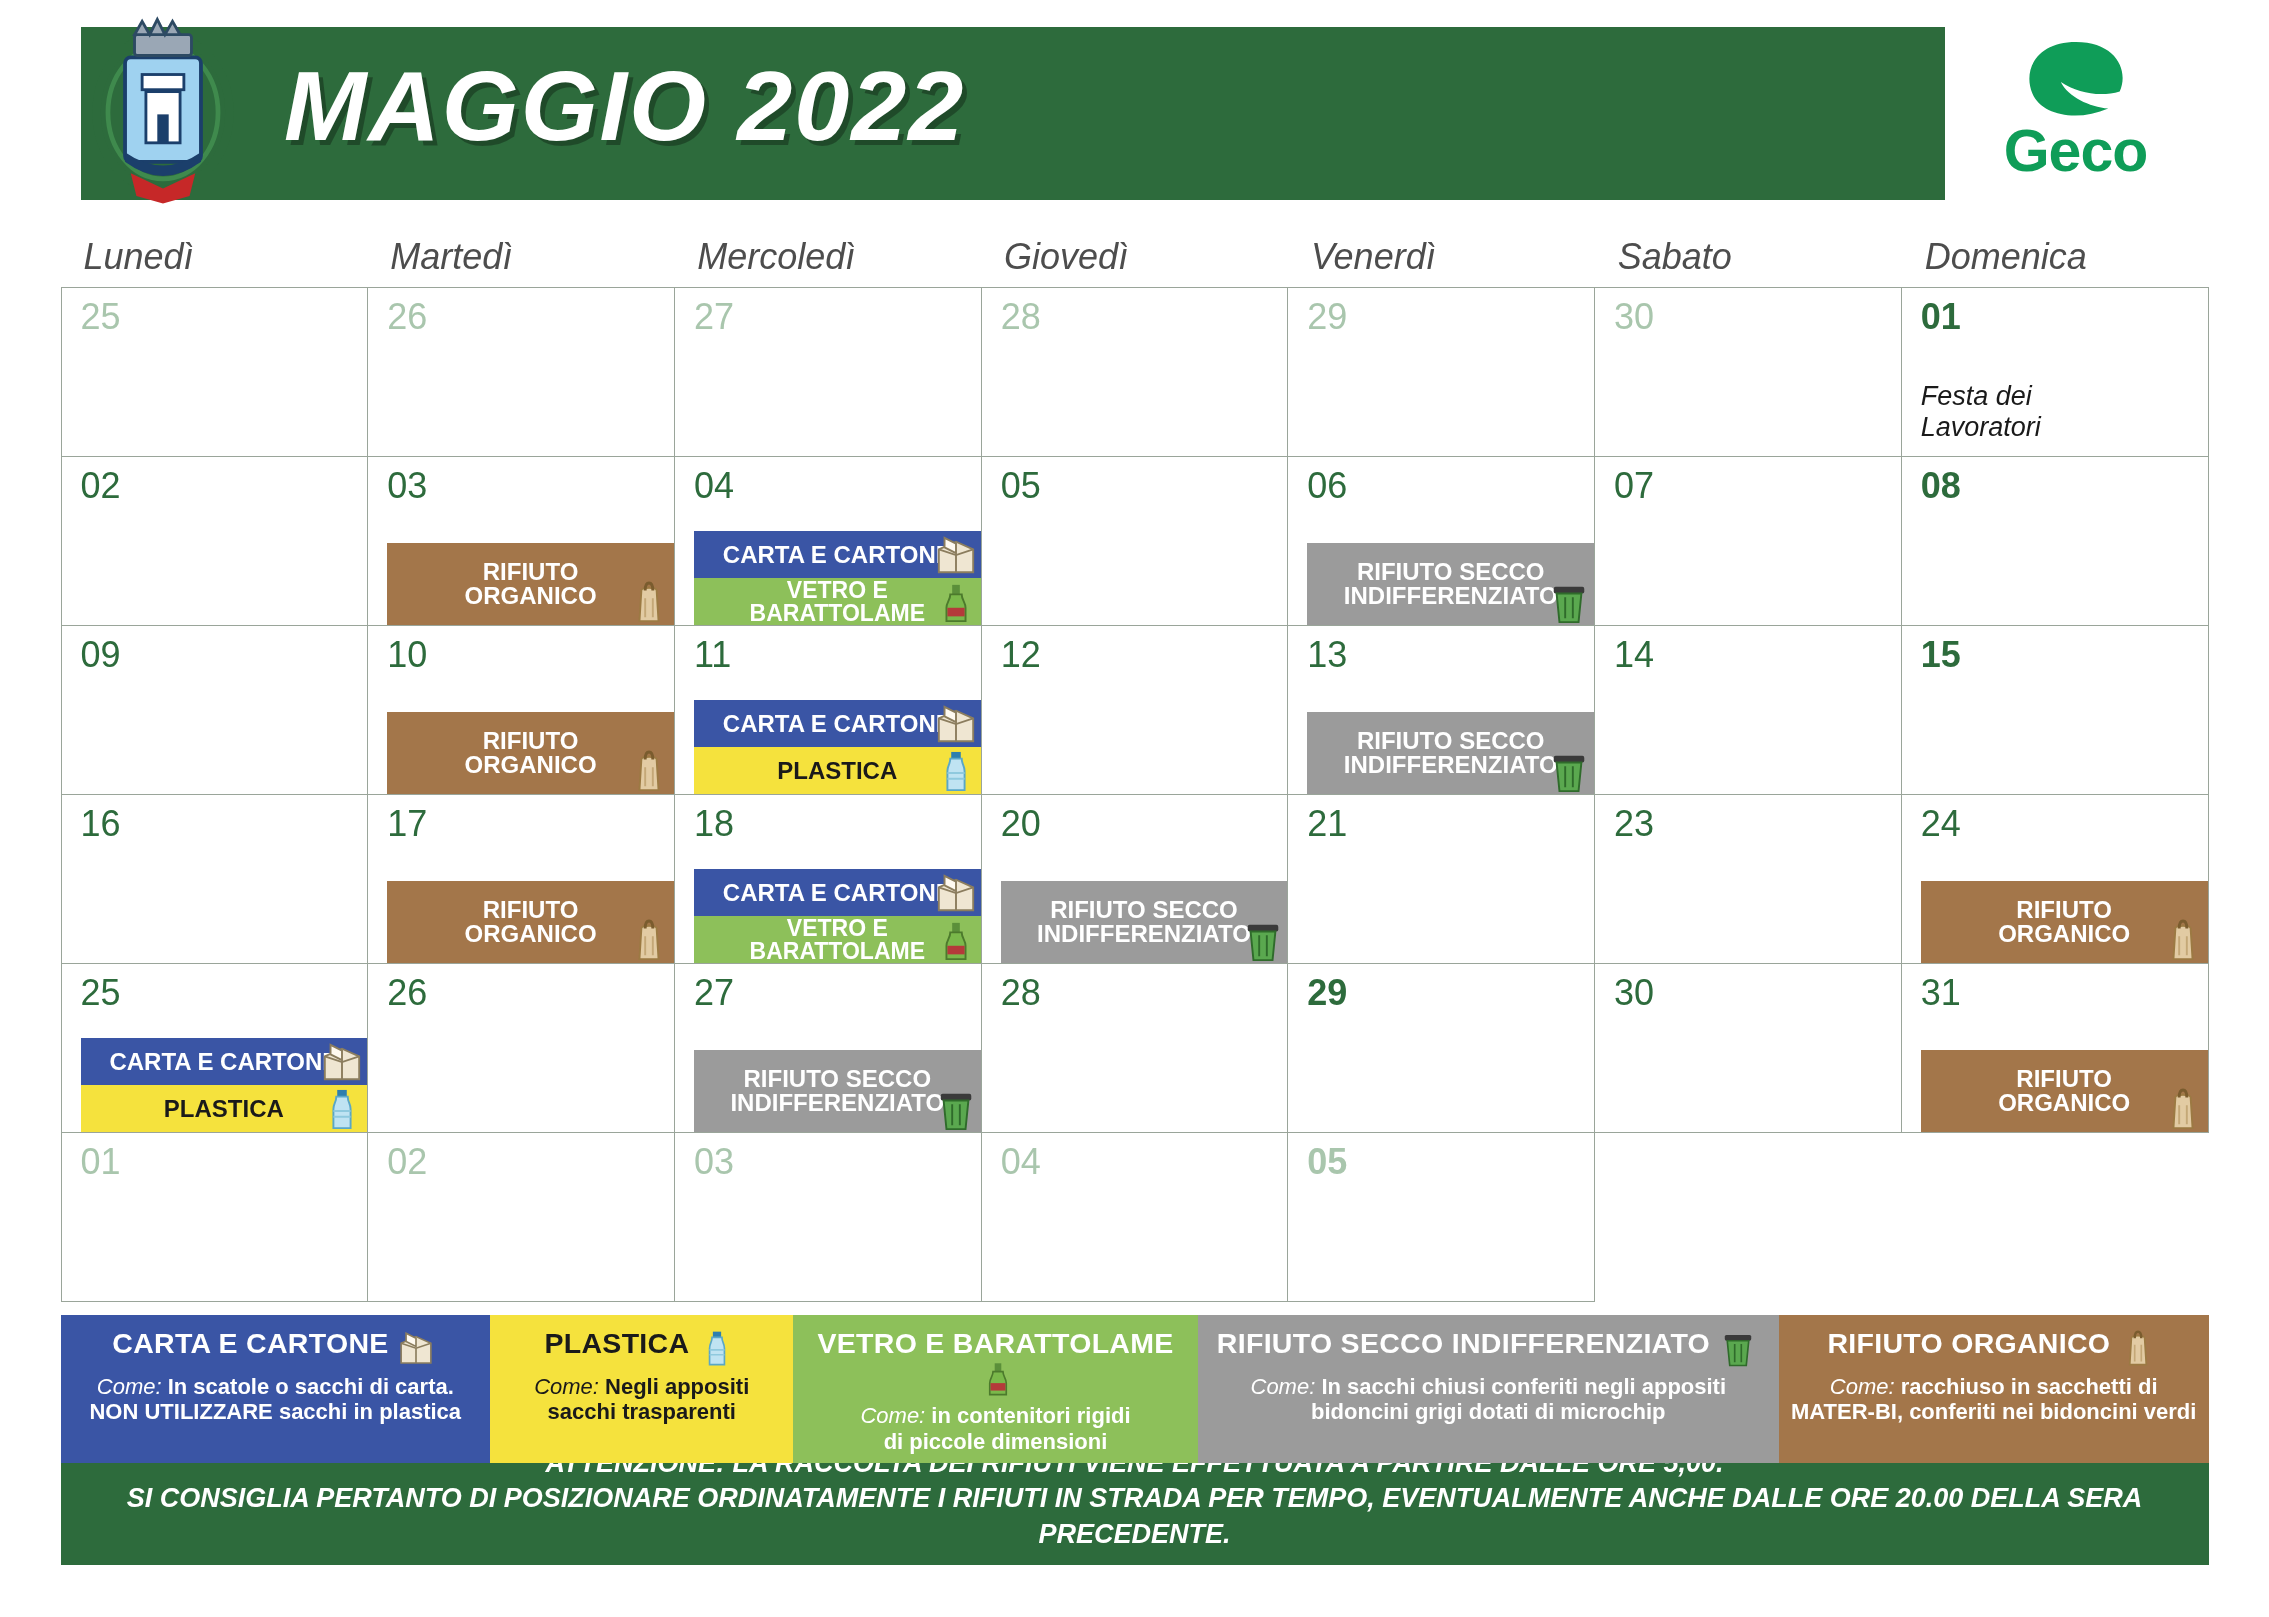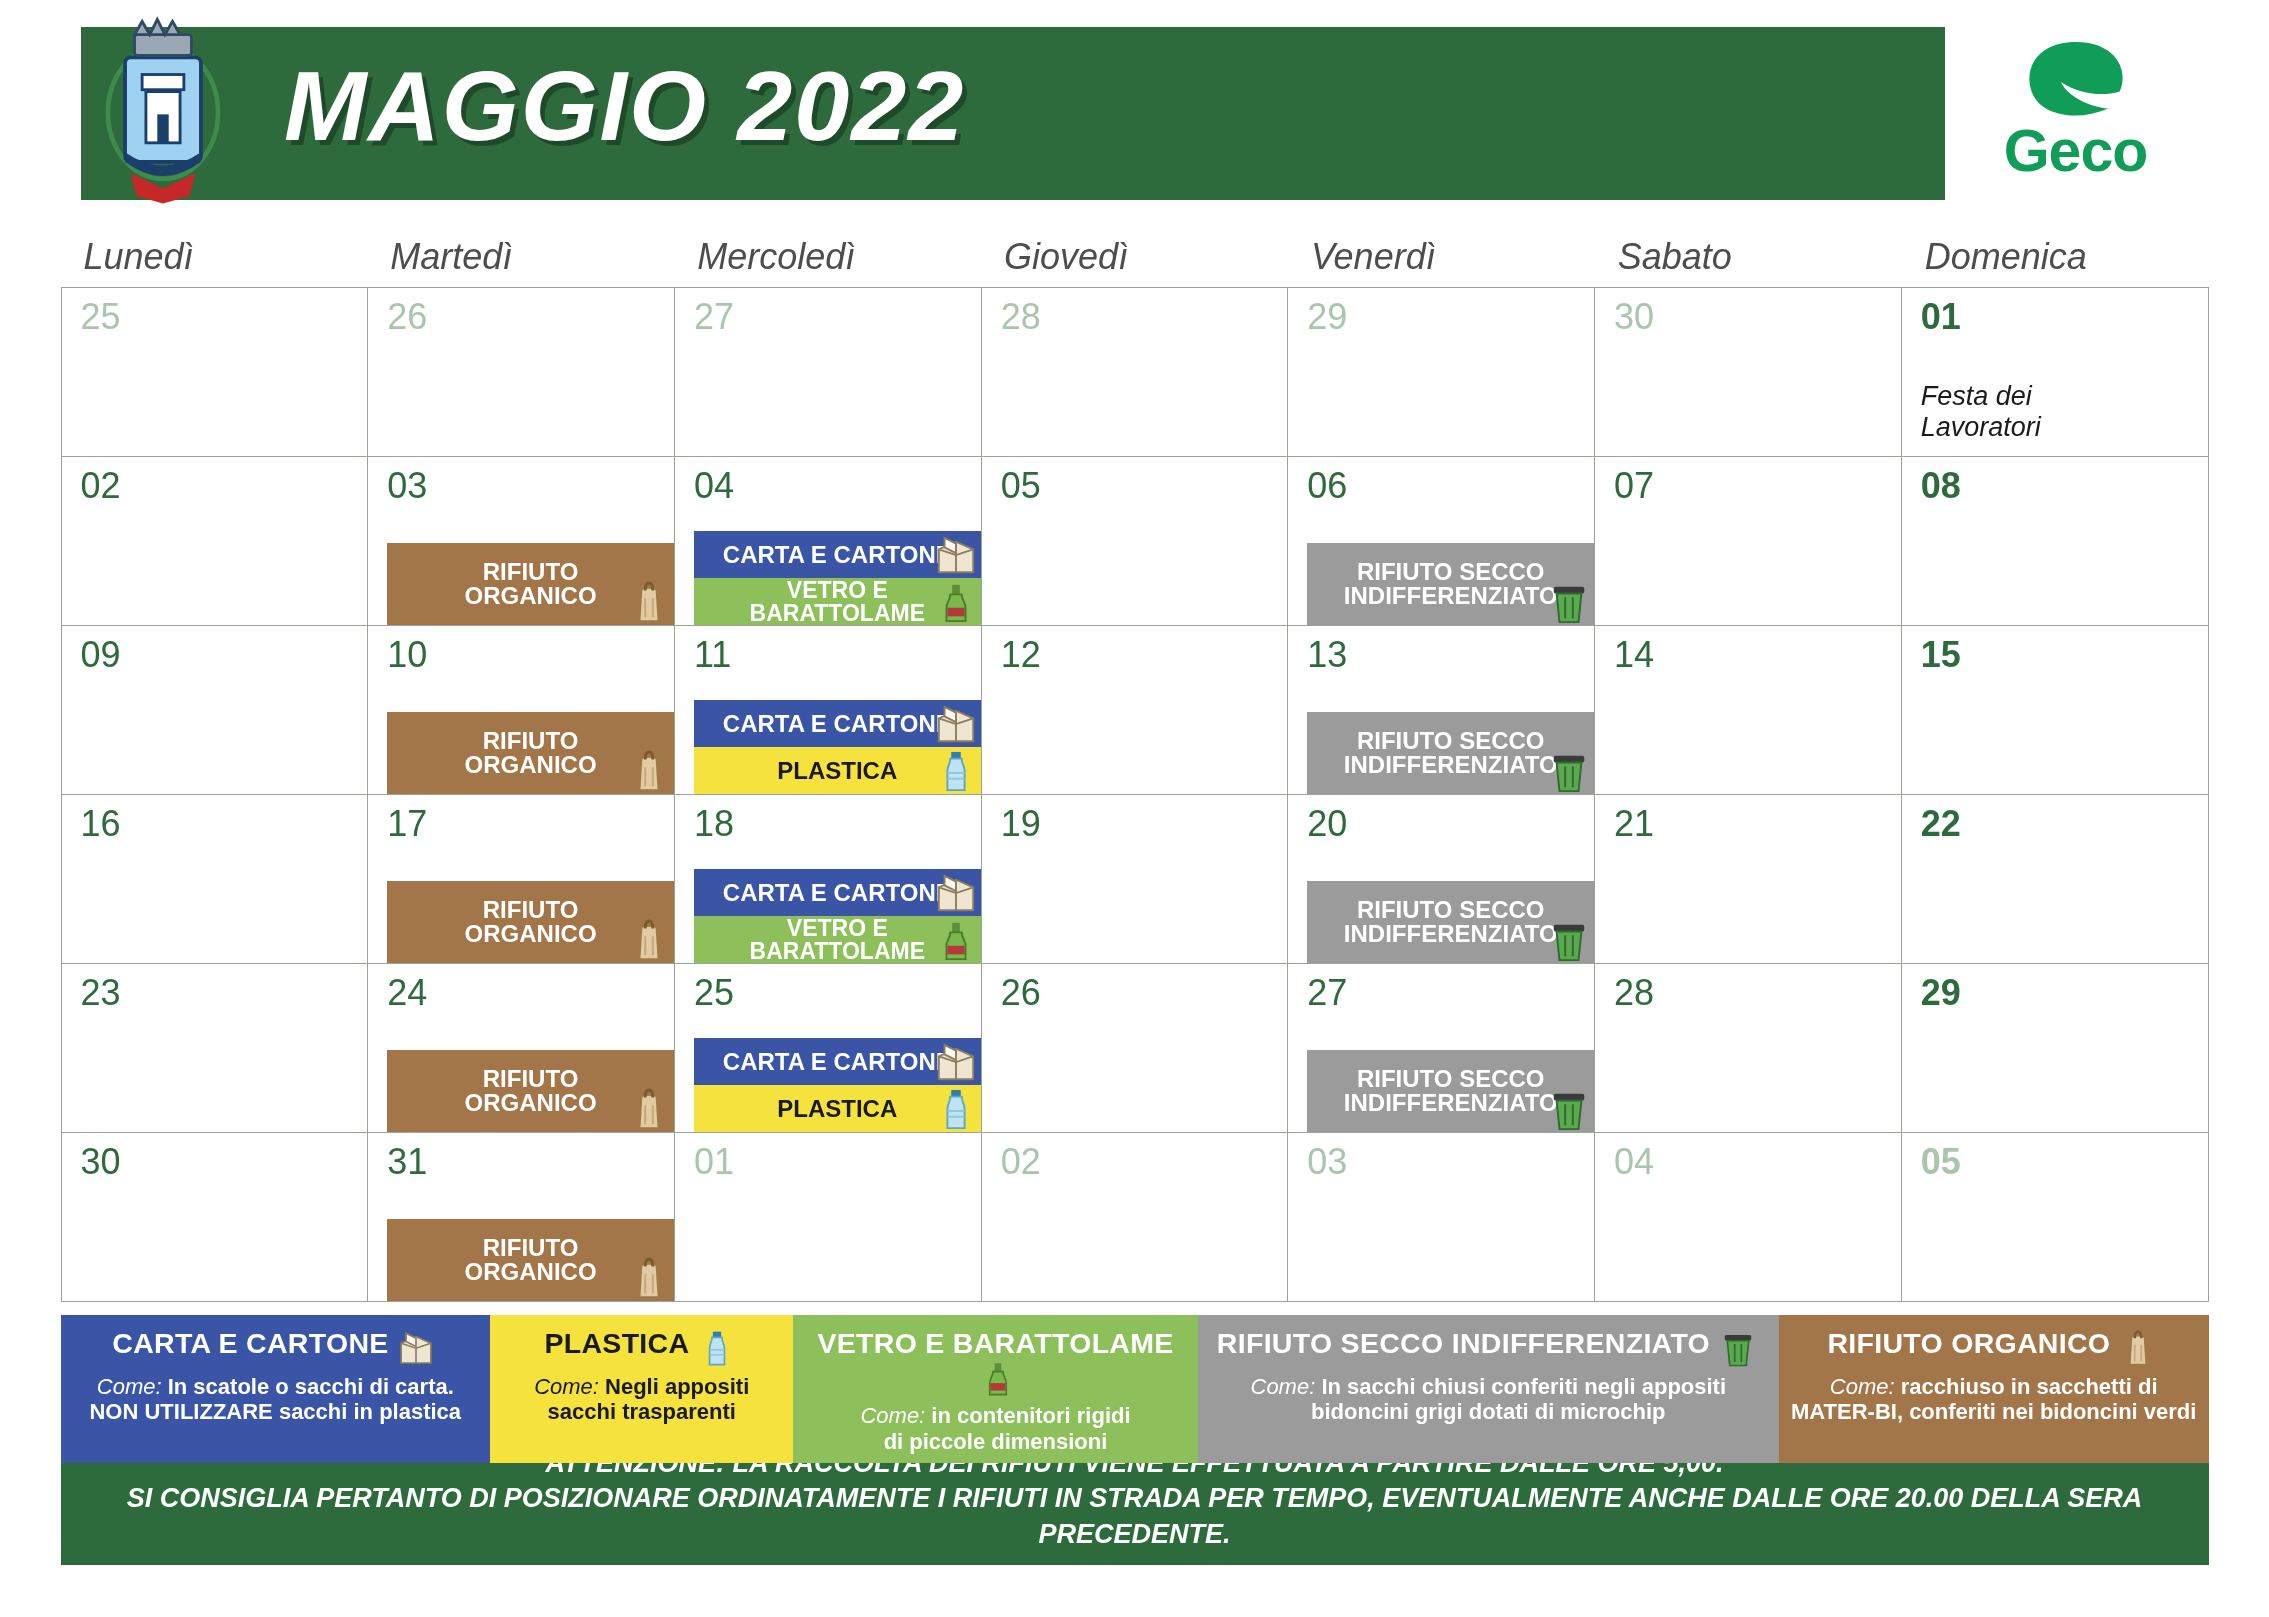--- a/index.html
+++ b/index.html
@@ -400,41 +400,35 @@
             <span class="band-label">VETRO E BARATTOLAME</span>
             <svg class="ico" viewBox="0 0 44 46">
               <rect x="18" y="4" width="8" height="10" fill="#5b8f3a"></rect>
               <path d="M16 14 C16 20 12 22 12 28 L12 42 L32 42 L32 28 C32 22 28 20 28 14 Z" fill="#7ab84a" stroke="#4c7a2c" stroke-width="2"></path>
               <rect x="13" y="28" width="18" height="9" fill="#b43a3a"></rect>
             </svg>
           </div>
         </div>
       </div>
       <div class="cell">
-        <div class="daynum">19</div>
-      </div>
-      <div class="cell">
         <div class="daynum">20</div>
         <div class="bands">
           <div class="band b-secco two-line">
             <span class="band-label">RIFIUTO SECCO
 INDIFFERENZIATO</span>
             <svg class="ico" viewBox="0 0 44 46">
               <rect x="6" y="6" width="32" height="7" rx="2" fill="#3a3a3a"></rect>
               <path d="M9 13 L35 13 L32 43 L12 43 Z" fill="#5aa84f" stroke="#2f6b2b" stroke-width="2"></path>
               <path d="M18 17 L18 39 M26 17 L26 39" stroke="#2f6b2b" stroke-width="2"></path>
             </svg>
           </div>
         </div>
       </div>
       <div class="cell">
         <div class="daynum">21</div>
-      </div>
-      <div class="cell sun">
-        <div class="daynum">22</div>
       </div>
       <div class="cell">
         <div class="daynum">23</div>
       </div>
       <div class="cell">
         <div class="daynum">24</div>
         <div class="bands">
           <div class="band b-organico two-line">
             <span class="band-label">RIFIUTO
 ORGANICO</span>

